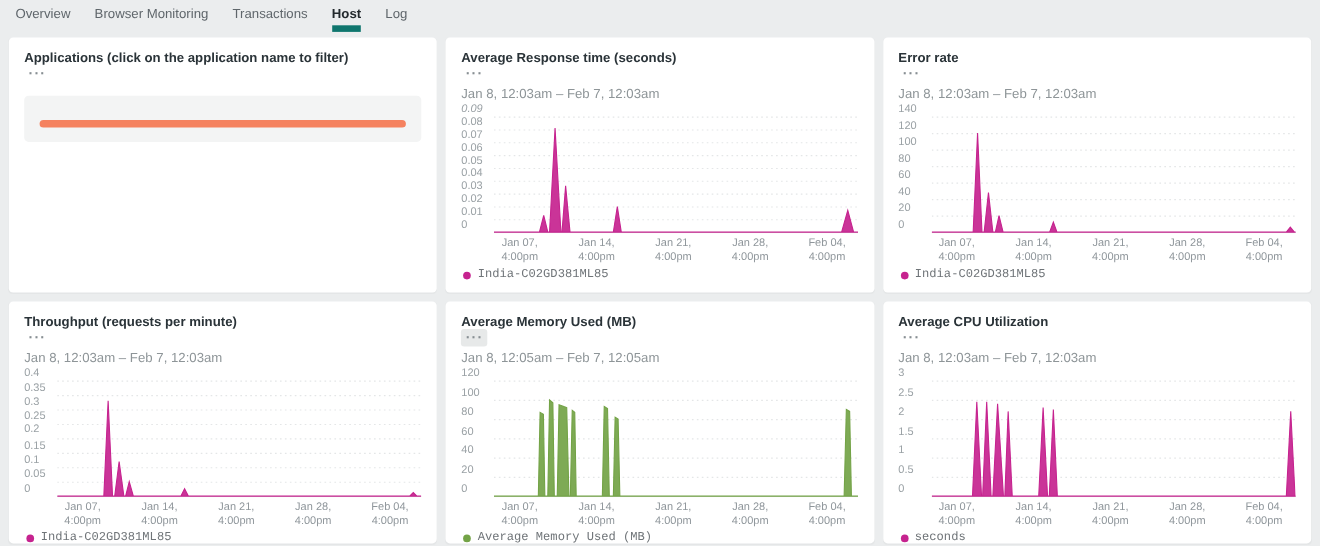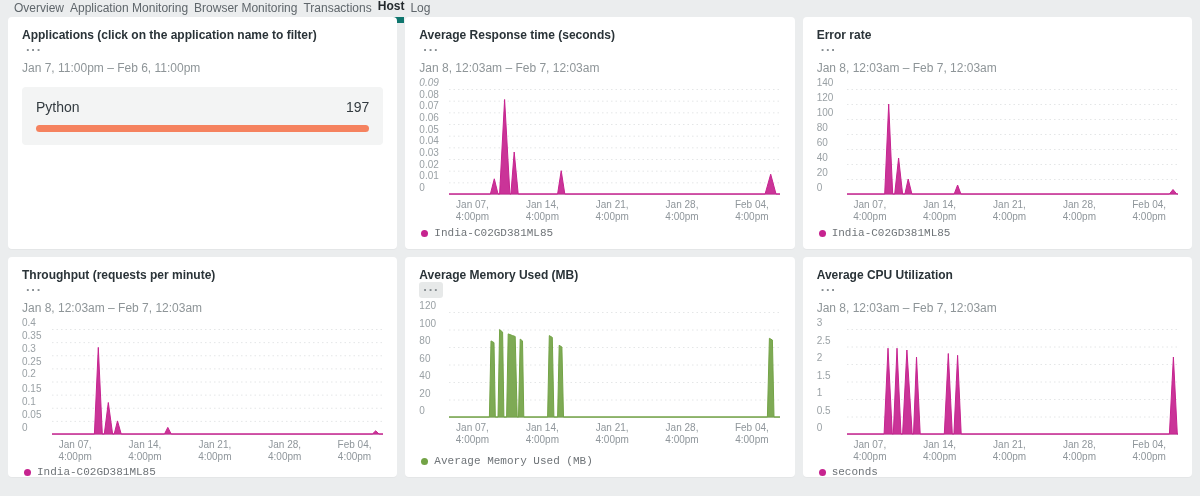--- a/index.html
+++ b/index.html
@@ -5,25 +5,25 @@
   * { box-sizing: border-box; margin: 0; padding: 0; }
   html,body { width: 1200px; height: 496px; }
   body {
     font-family: "Liberation Sans", "DejaVu Sans", sans-serif;
     background: #ebedee;
     color: #2a3338;
     overflow: hidden;
   }
   
   .nav {
-    height: 17px;
+    height: 34px;
     display: flex;
-    align-items: center;
+    align-items: flex-start;
     padding: 0 14px;
-    gap: 6px;
+    gap: 22px;
   }
   .nav-tab {
     font-size: 12px;
     color: #5f666b;
     padding: 5px 0 4px;
     cursor: pointer;
     white-space: nowrap;
     border-bottom: 2px solid transparent;
   }
   .nav-tab.active {
@@ -87,40 +87,34 @@
   }
   .legend { margin-top: auto; display: flex; align-items: center; gap: 6px; padding-left: 2px; cursor: pointer; font-family: Liberation Mono, monospace; }
   .legend-dot { width: 7px; height: 7px; border-radius: 50%; flex: none; }
   .legend-label { font-size: 11px; color: #6f7478; }
 </style>
 </head>
 <body>
 
 <div class="nav">
   <span class="nav-tab">Overview</span>
-  <span class="nav-tab">Application Monitoring</span>
   <span class="nav-tab">Browser Monitoring</span>
   <span class="nav-tab">Transactions</span>
   <span class="nav-tab active">Host</span>
   <span class="nav-tab">Log</span>
 </div>
 
 <div class="grid">
 
   <div class="panel">
     <div class="panel-head">
       <div class="panel-title">Applications (click on the application name to filter)</div>
       <button class="menu-btn">···</button>
     </div>
-    <div class="panel-sub">Jan 7, 11:00pm – Feb 6, 11:00pm</div>
     <div class="app-box">
-      <div class="app-row">
-        <span class="app-name">Python</span>
-        <span class="app-value">197</span>
-      </div>
       <div class="app-bar" style="background: rgb(245, 130, 95);"></div>
     </div>
   </div>
 
   <div class="panel">
     <div class="panel-head">
       <div class="panel-title">Average Response time (seconds)</div>
       <button class="menu-btn">···</button>
     </div>
     <div class="panel-sub">Jan 8, 12:03am – Feb 7, 12:03am</div>
@@ -299,20 +293,21 @@
       <span class="legend-dot" style="background: rgb(198, 35, 143);"></span>
       <span class="legend-label">India-C02GD381ML85</span>
     </div>
   </div>
 
   <div class="panel">
     <div class="panel-head">
       <div class="panel-title">Average Memory Used (MB)</div>
       <button class="menu-btn raised">···</button>
     </div>
+    <div class="panel-sub">Jan 8, 12:05am – Feb 7, 12:05am</div>
     <div class="chart">
       <div class="ylabels">
           <div class="ylabel" style="top: -7px;">120</div>
           <div class="ylabel" style="top: 10.5px;">100</div>
           <div class="ylabel" style="top: 28px;">80</div>
           <div class="ylabel" style="top: 45.5px;">60</div>
           <div class="ylabel" style="top: 63px;">40</div>
           <div class="ylabel" style="top: 80.5px;">20</div>
           <div class="ylabel" style="top: 98px;">0</div>
         </div>

